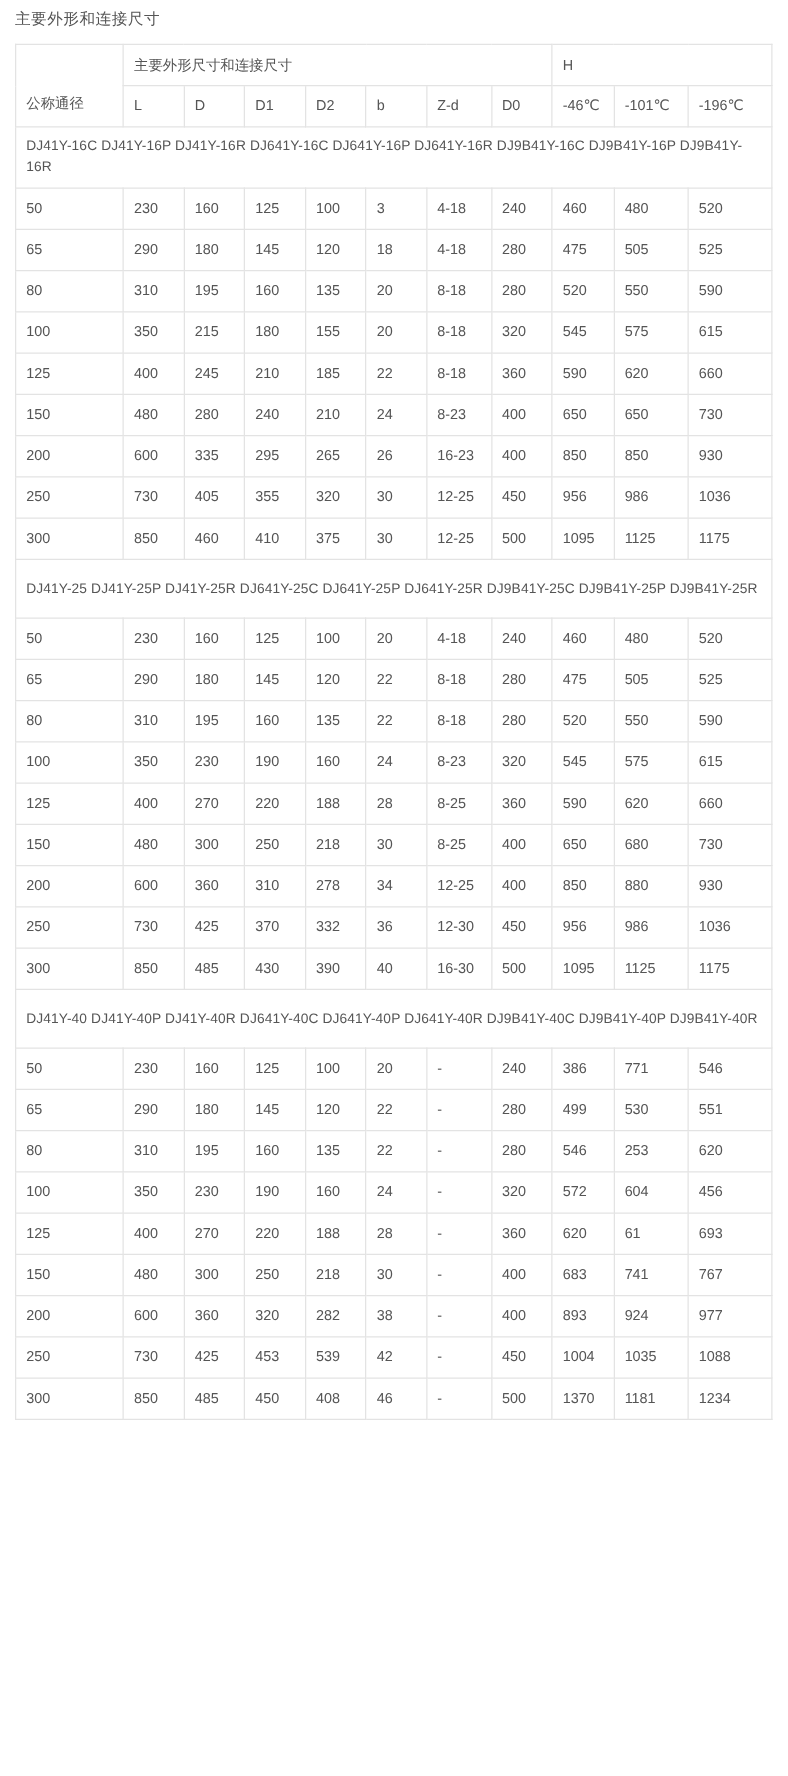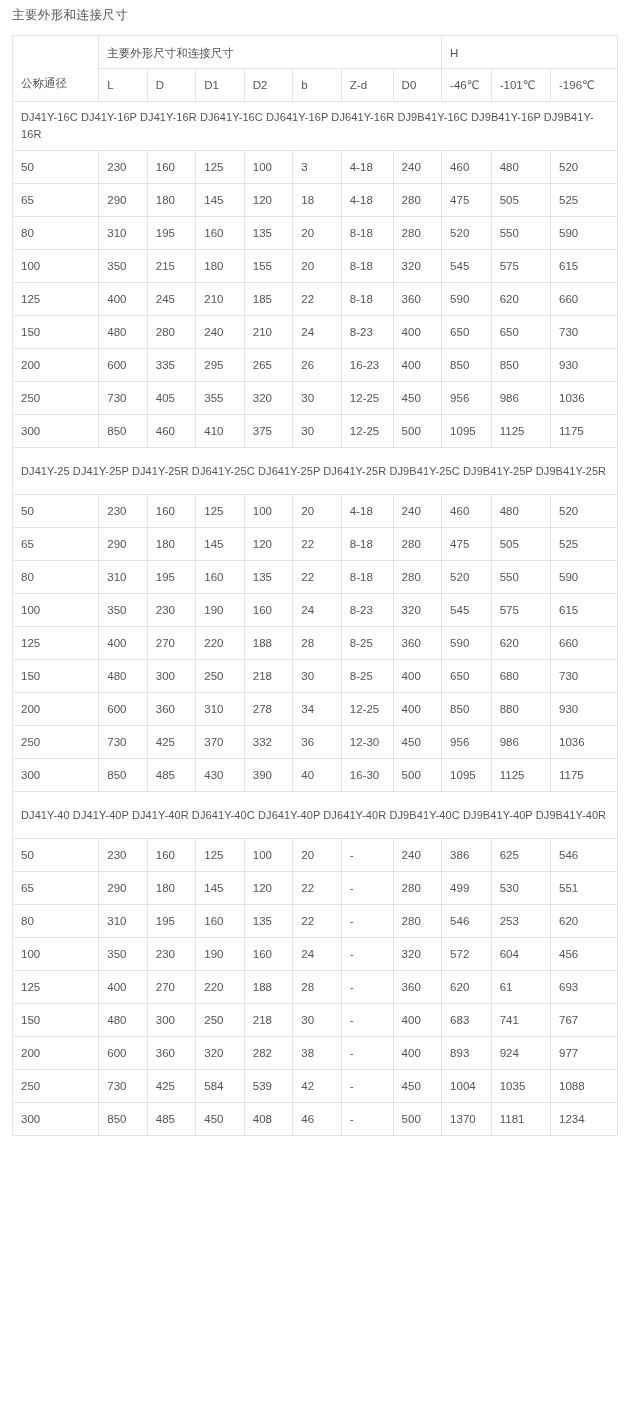--- a/index.html
+++ b/index.html
@@ -388,21 +388,21 @@
         <tr>
           <td>50</td>
           <td>230</td>
           <td>160</td>
           <td>125</td>
           <td>100</td>
           <td>20</td>
           <td>-</td>
           <td>240</td>
           <td>386</td>
-          <td>625</td>
+          <td>771</td>
           <td>546</td>
         </tr>
         <tr>
           <td>65</td>
           <td>290</td>
           <td>180</td>
           <td>145</td>
           <td>120</td>
           <td>22</td>
           <td>-</td>
@@ -473,21 +473,21 @@
           <td>-</td>
           <td>400</td>
           <td>893</td>
           <td>924</td>
           <td>977</td>
         </tr>
         <tr>
           <td>250</td>
           <td>730</td>
           <td>425</td>
-          <td>584</td>
+          <td>453</td>
           <td>539</td>
           <td>42</td>
           <td>-</td>
           <td>450</td>
           <td>1004</td>
           <td>1035</td>
           <td>1088</td>
         </tr>
         <tr>
           <td>300</td>

